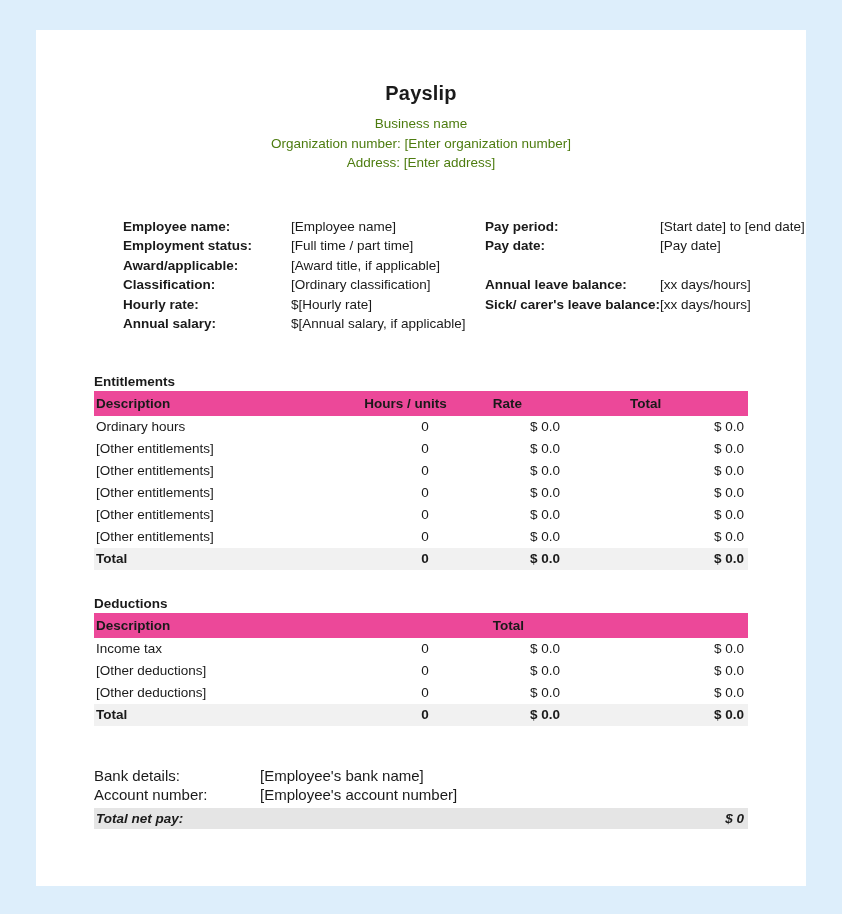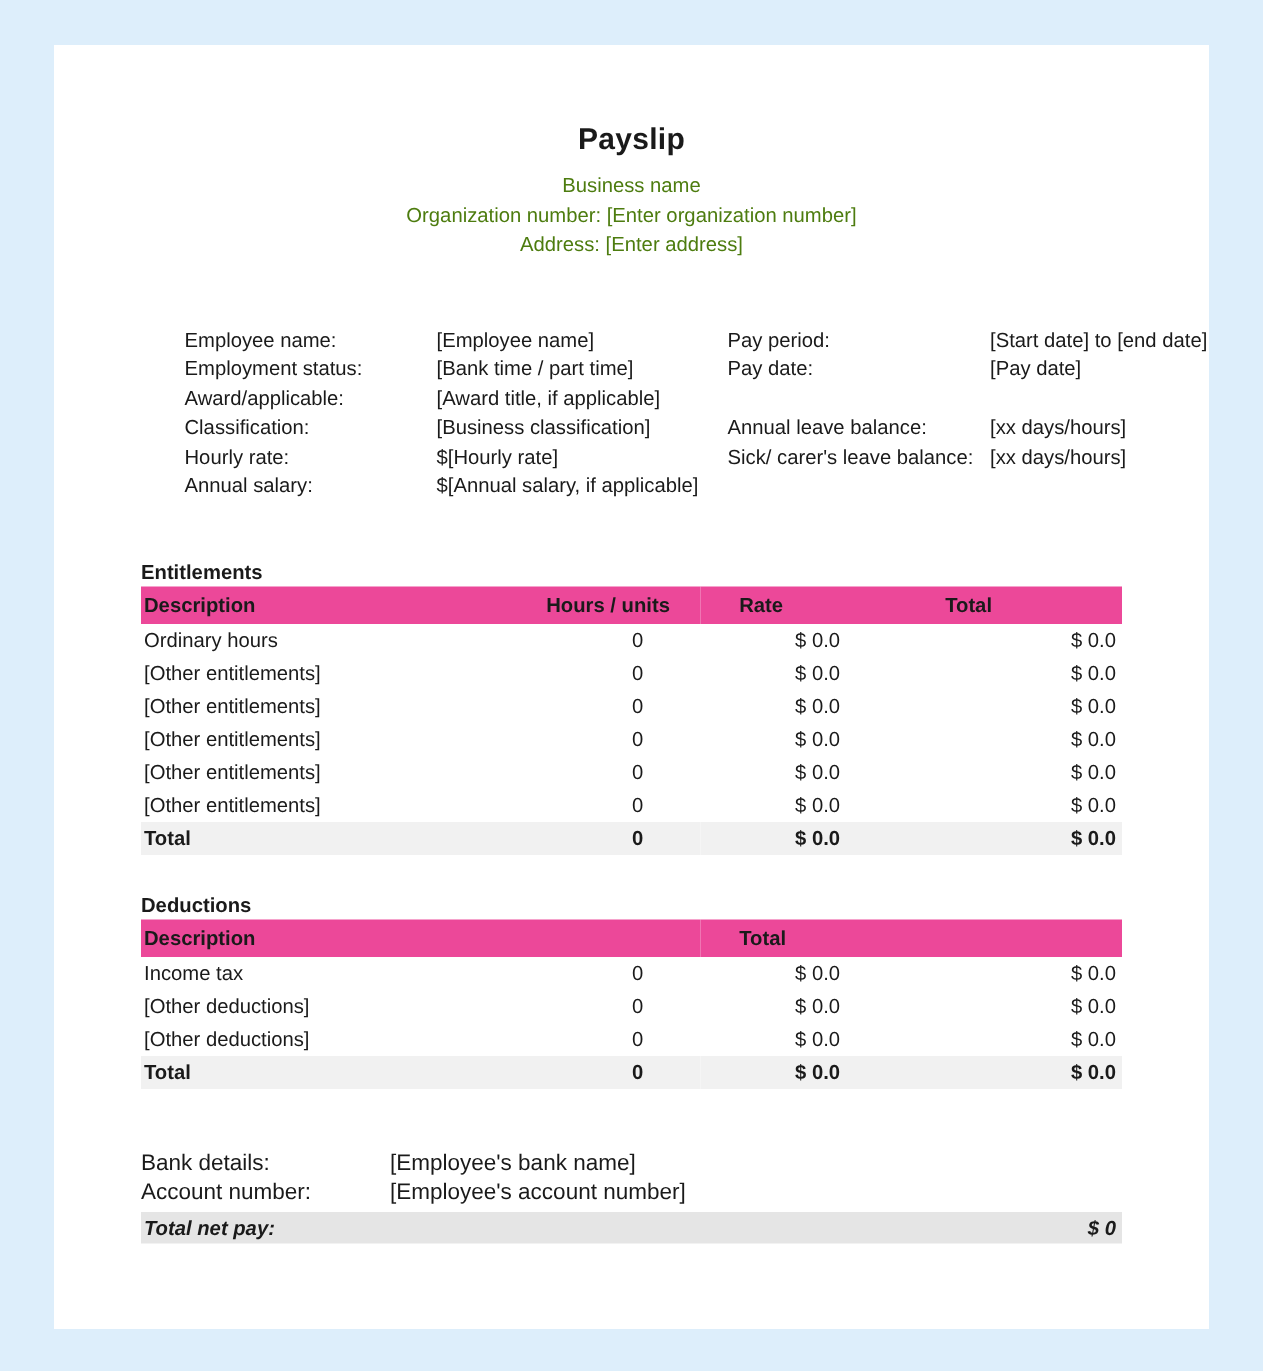--- a/index.html
+++ b/index.html
@@ -47,21 +47,21 @@
   }
   .meta-col-left { width: 362px; }
   .meta-col-right { flex: 1; }
   .meta-row {
     display: flex;
     height: 19.5px;
     white-space: nowrap;
   }
   .meta-row.spacer { height: 19.5px; }
   .meta-label {
-    font-weight: normal;
+    font-weight: bold;
     width: 168px;
     flex: none;
     padding-left: 29px;
   }
   .meta-label.wide { width: 175px; }
   .meta-value { color: #1a1a1a; }
 
   
   .section {
     margin-top: 0;
@@ -140,29 +140,29 @@
   <div class="sub-line">Address: [Enter address]</div>
 
   <div class="meta">
     <div class="meta-col-left">
       <div class="meta-row">
         <span class="meta-label">Employee name:</span>
         <span class="meta-value">[Employee name]</span>
       </div>
       <div class="meta-row">
         <span class="meta-label">Employment status:</span>
-        <span class="meta-value">[Bank time / part time]</span>
+        <span class="meta-value">[Full time / part time]</span>
       </div>
       <div class="meta-row">
         <span class="meta-label">Award/applicable:</span>
         <span class="meta-value">[Award title, if applicable]</span>
       </div>
       <div class="meta-row">
         <span class="meta-label">Classification:</span>
-        <span class="meta-value">[Business classification]</span>
+        <span class="meta-value">[Ordinary classification]</span>
       </div>
       <div class="meta-row">
         <span class="meta-label">Hourly rate:</span>
         <span class="meta-value">$[Hourly rate]</span>
       </div>
       <div class="meta-row">
         <span class="meta-label">Annual salary:</span>
         <span class="meta-value">$[Annual salary, if applicable]</span>
       </div>
     </div>

